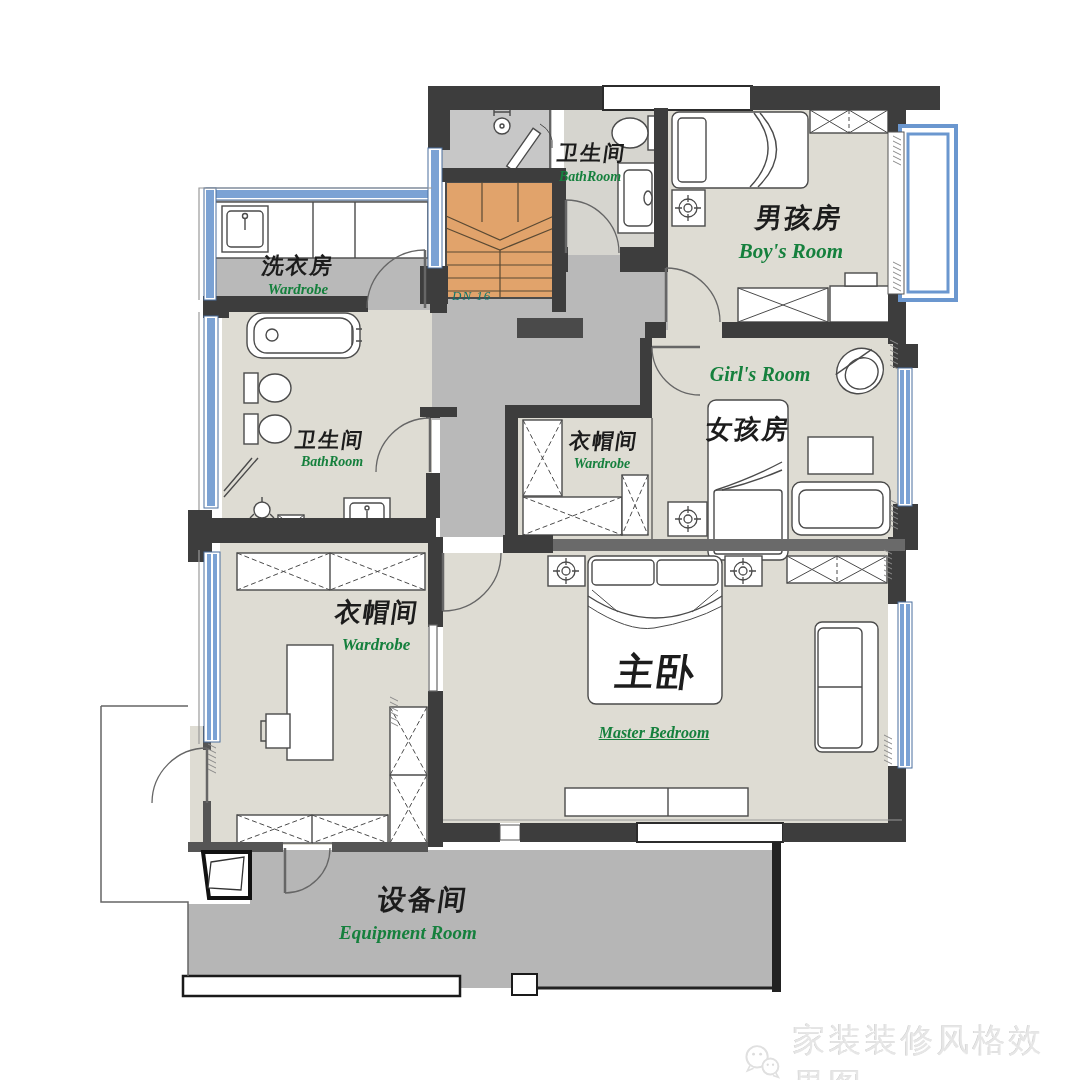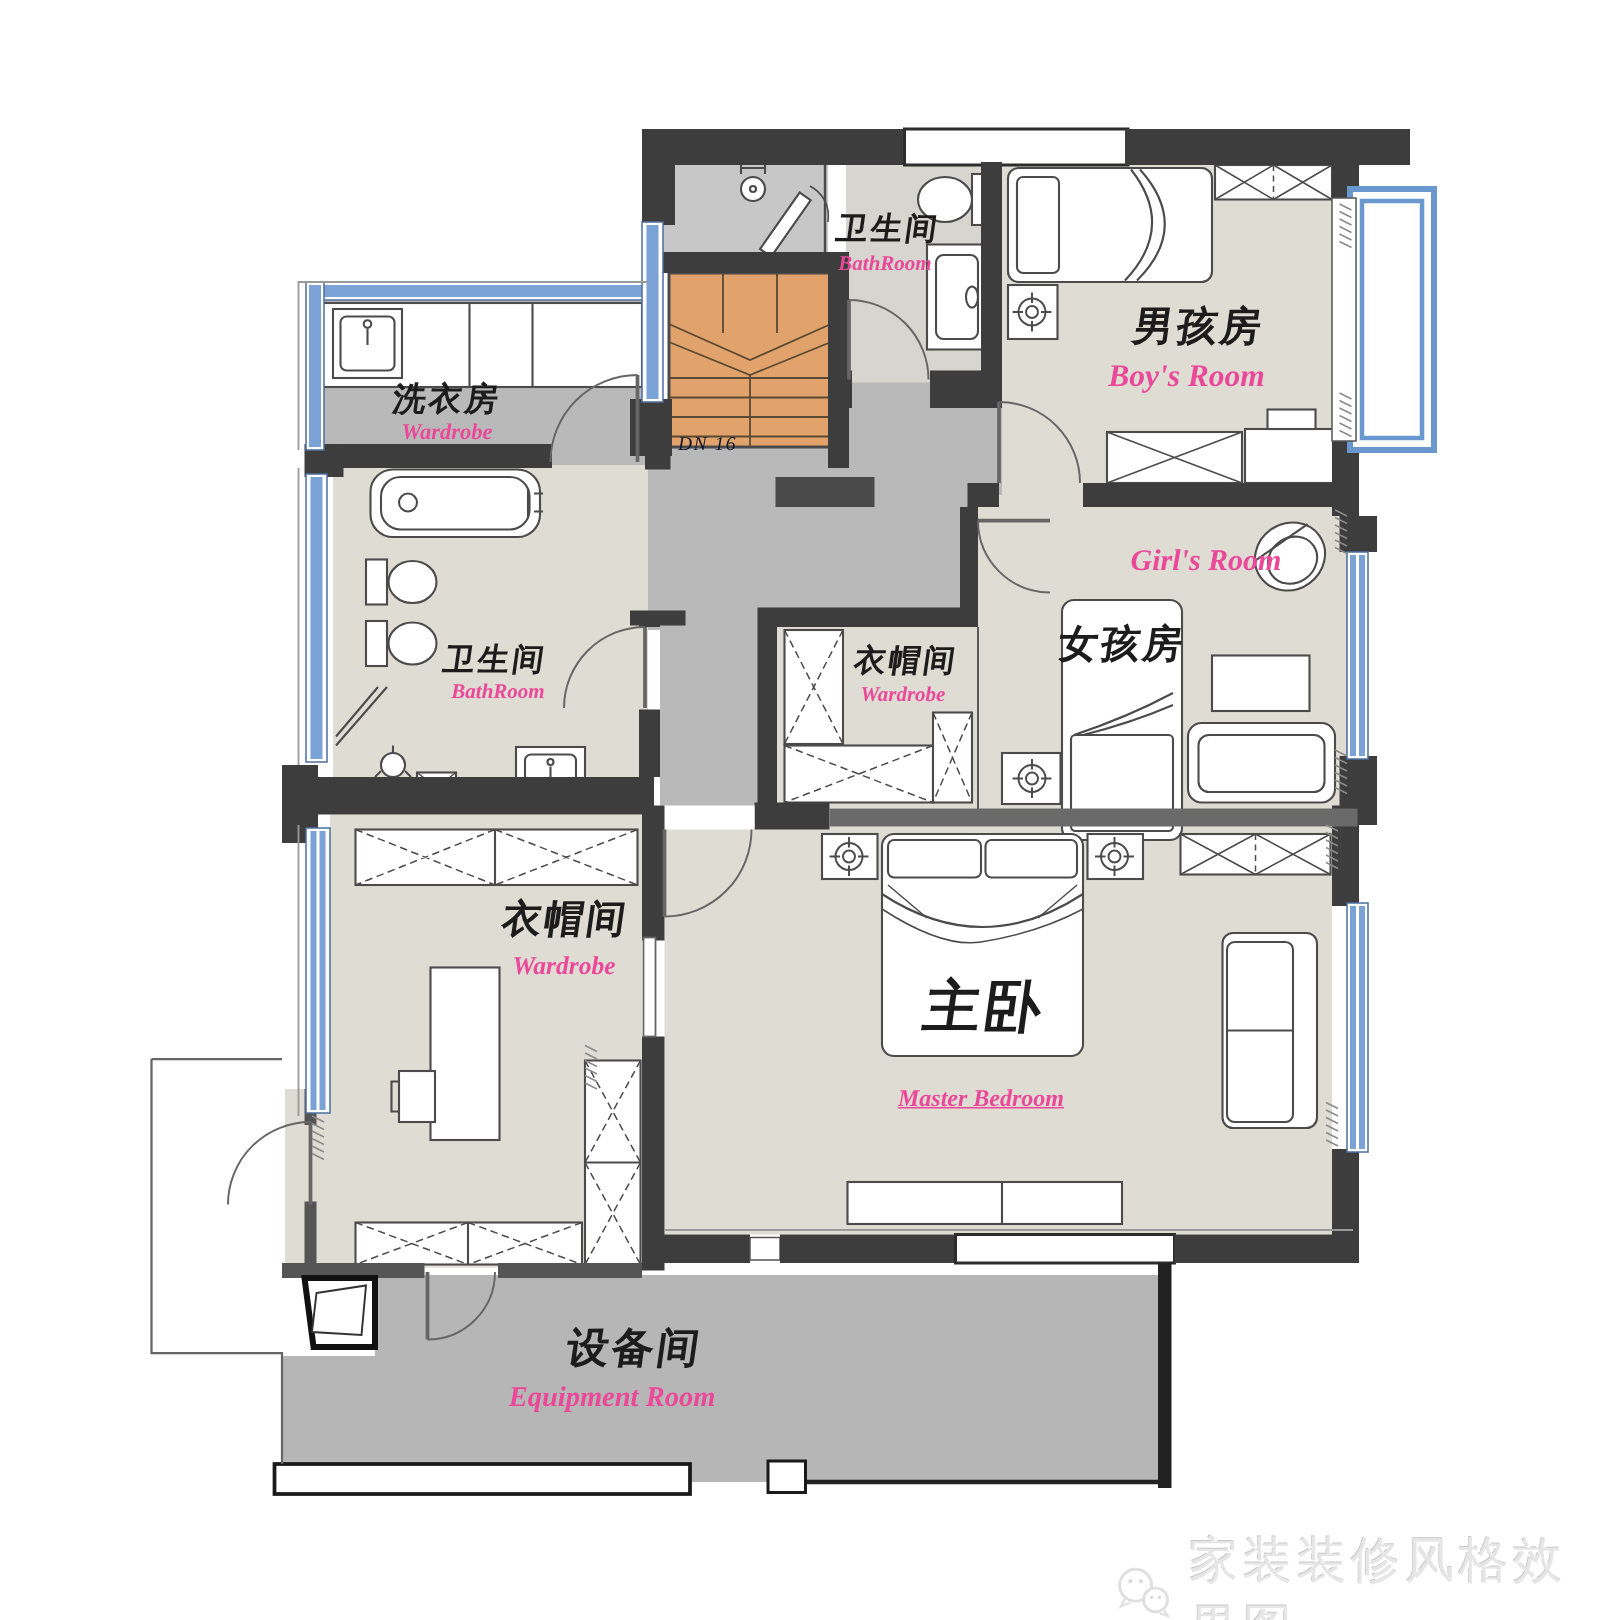--- a/index.html
+++ b/index.html
@@ -2,22 +2,22 @@
 <html><head>
 <meta charset="utf-8">
 <style>
   html,body{margin:0;padding:0;background:#fff;}
   #stage{position:relative;width:1080px;height:1080px;background:#ffffff;overflow:hidden;
          font-family:"Liberation Serif","DejaVu Serif",serif;}
   #plan-svg{position:absolute;left:0;top:0;}
   .room-label{position:absolute;transform:translate(-50%,-50%);white-space:nowrap;
               text-align:center;color:#1c1c1c;line-height:1;}
   .cn-label{font-weight:700;letter-spacing:2px;transform:translate(-50%,-50%) skewX(-8deg);}
-  .en-label{font-style:italic;font-weight:600;color:#ec4899;}
-  .small-note{position:absolute;font-style:italic;font-size:13px;color:#0f172a;letter-spacing:1px;}
+  .en-label{font-style:italic;font-weight:600;color:#15803d;}
+  .small-note{position:absolute;font-style:italic;font-size:13px;color:#0f766e;letter-spacing:1px;}
   #watermark{position:absolute;left:742px;top:1018px;display:flex;align-items:center;gap:8px;}
   #watermark span{font-size:33px;letter-spacing:3px;color:#e6e6e6;
                   text-shadow:1.5px 1.5px 0 #ffffff,-0.5px -0.5px 0 #c9c9c9;}
 </style>
 </head>
 <body>
 
 <div id="stage">
 
 <svg id="plan-svg" width="1080" height="1080" viewBox="0 0 1080 1080">
@@ -385,21 +385,21 @@
 
   <div class="room-label cn-label" style="left:298px;top:266px;font-size:22px;">洗衣房</div>
   <div class="room-label en-label" style="left:298px;top:289px;font-size:15px;">Wardrobe</div>
 
   <div class="room-label cn-label" style="left:592px;top:153px;font-size:21px;">卫生间</div>
   <div class="room-label en-label" style="left:590px;top:177px;font-size:14px;">BathRoom</div>
 
   <div class="room-label cn-label" style="left:799px;top:218px;font-size:27px;">男孩房</div>
   <div class="room-label en-label" style="left:791px;top:251px;font-size:21px;">Boy's Room</div>
 
-  <div class="room-label en-label" style="left:760px;top:374px;font-size:20px;margin-left:44px;">Girl's Room</div>
+  <div class="room-label en-label" style="left:760px;top:374px;font-size:20px;">Girl's Room</div>
   <div class="room-label cn-label" style="left:748px;top:430px;font-size:26px;">女孩房</div>
 
   <div class="room-label cn-label" style="left:604px;top:441px;font-size:21px;">衣帽间</div>
   <div class="room-label en-label" style="left:602px;top:464px;font-size:14px;">Wardrobe</div>
 
   <div class="room-label cn-label" style="left:330px;top:440px;font-size:21px;">卫生间</div>
   <div class="room-label en-label" style="left:332px;top:462px;font-size:14px;">BathRoom</div>
 
   <div class="room-label cn-label" style="left:377px;top:613px;font-size:26px;">衣帽间</div>
   <div class="room-label en-label" style="left:376px;top:644px;font-size:17px;">Wardrobe</div>

